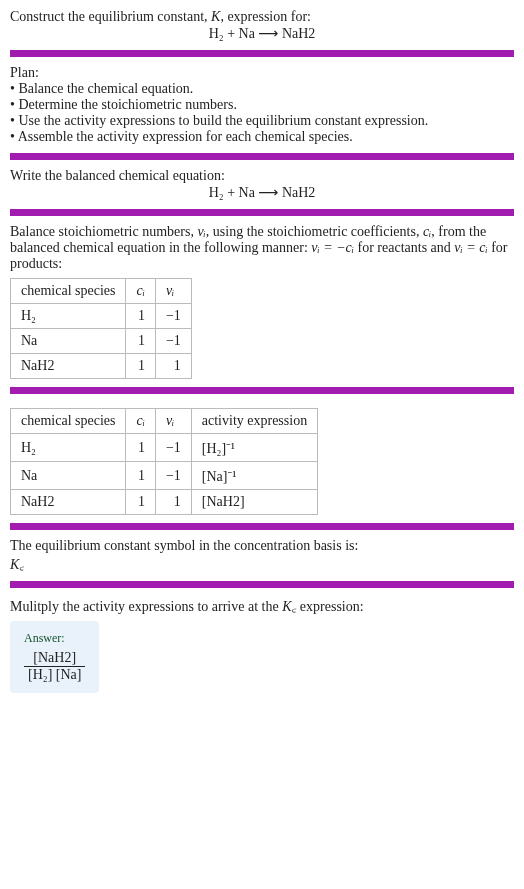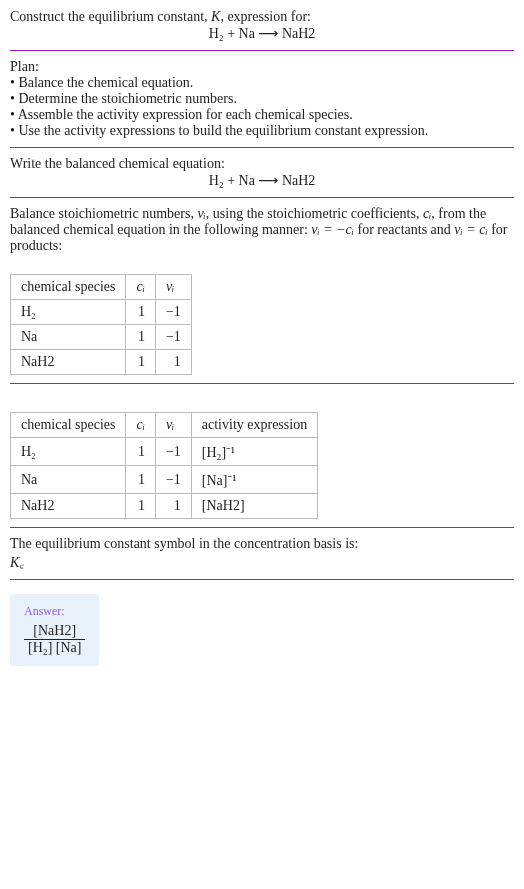--- a/index.html
+++ b/index.html
@@ -6,57 +6,57 @@
     margin: 0;
     padding: 8px 10px;
     font-family: Georgia, 'Times New Roman', serif;
     font-size: 14px;
     color: #222;
     background: #fff;
     width: 524px;
     box-sizing: border-box;
   }
   .block {
-    border-top: 1px solid #a21caf;
+    border-top: 7px solid #a21caf;
     padding-top: 8px;
     margin-top: 8px;
   }
   .first-block {
     border-top: none;
     padding-top: 0;
     margin-top: 1px;
   }
   .eqn {
     font-family: Georgia, serif;
     text-align: center;
   }
   table.data {
     border-collapse: collapse;
-    margin-top: 20px;
+    margin-top: 6px;
   }
   table.data th, table.data td {
     border: 1px solid #bbb;
     padding: 4px 10px;
     font-weight: normal;
     text-align: left;
     font-family: Georgia, serif;
   }
   table.data td.num {
     text-align: right;
   }
   .answer-box {
     background: #e9f2fb;
     border-radius: 4px;
     padding: 10px 14px;
     margin-top: 6px;
     display: inline-block;
   }
   .answer-label {
     font-size: 12px;
-    color: #8b5cf6;
+    color: #14532d;
     margin-bottom: 4px;
   }
   .frac {
     display: inline-block;
     vertical-align: middle;
     text-align: center;
   }
   .frac .num {
     display: block;
     border-bottom: 1px solid #222;
@@ -77,22 +77,22 @@
   <div>
     <span>Construct the equilibrium constant, </span><span class="ital">K</span><span>, expression for:</span>
   </div>
   <div class="eqn">H₂ + Na ⟶ NaH2</div>
 </div>
 
 <div class="block">
   <div>Plan:</div>
   <div>• Balance the chemical equation.</div>
   <div>• Determine the stoichiometric numbers.</div>
+  <div>• Use the activity expressions to build the equilibrium constant expression.</div>
   <div>• Assemble the activity expression for each chemical species.</div>
-  <div>• Use the activity expressions to build the equilibrium constant expression.</div>
 </div>
 
 <div class="block">
   <div>Write the balanced chemical equation:</div>
   <div class="eqn">H₂ + Na ⟶ NaH2</div>
 </div>
 
 <div class="block">
   <div>
     <span>Balance stoichiometric numbers, </span><span class="ital">νᵢ</span><span>, using the stoichiometric coefficients, </span><span class="ital">cᵢ</span><span>, from the balanced chemical equation in the following manner: </span><span class="ital">νᵢ = −cᵢ</span><span> for reactants and </span><span class="ital">νᵢ = cᵢ</span><span> for products:</span>
@@ -153,20 +153,23 @@
   </tbody>
     </table>
 </div>
 
 <div class="block">
   <div>The equilibrium constant symbol in the concentration basis is:</div>
   <div class="ital">K꜀</div>
 </div>
 
 <div class="block">
+  <div>
+    <span>Mulitply the activity expressions to arrive at the </span><span class="ital">K꜀</span><span> expression:</span>
+  </div>
   <div class="answer-box">
     <div class="answer-label">Answer:</div>
     <div>
       <span class="frac">
         <span class="num">[NaH2]</span>
         <span class="den">[H₂] [Na]</span>
       </span>
     </div>
   </div>
 </div>

